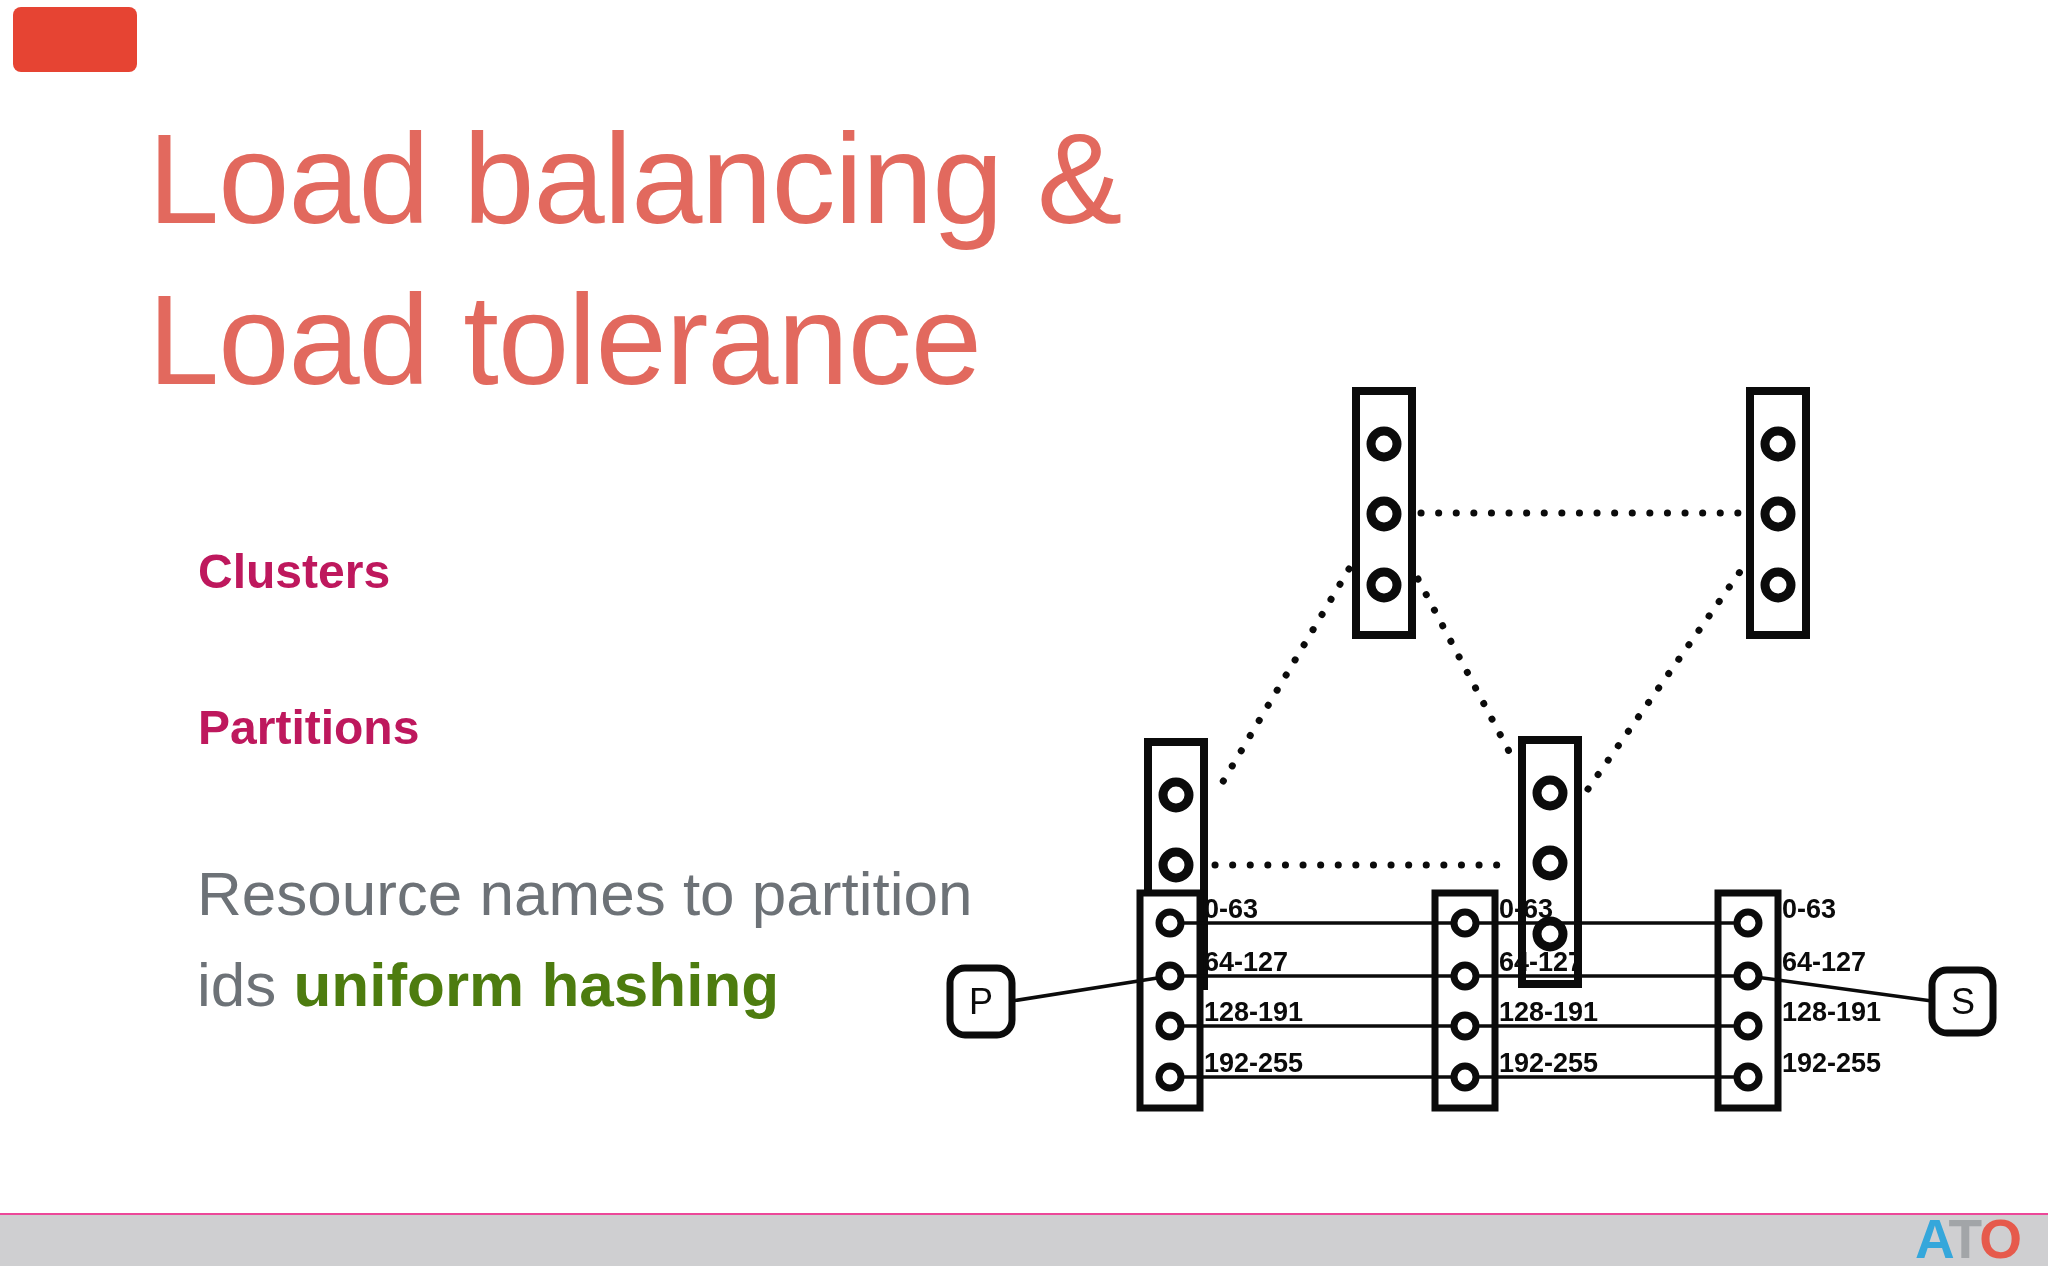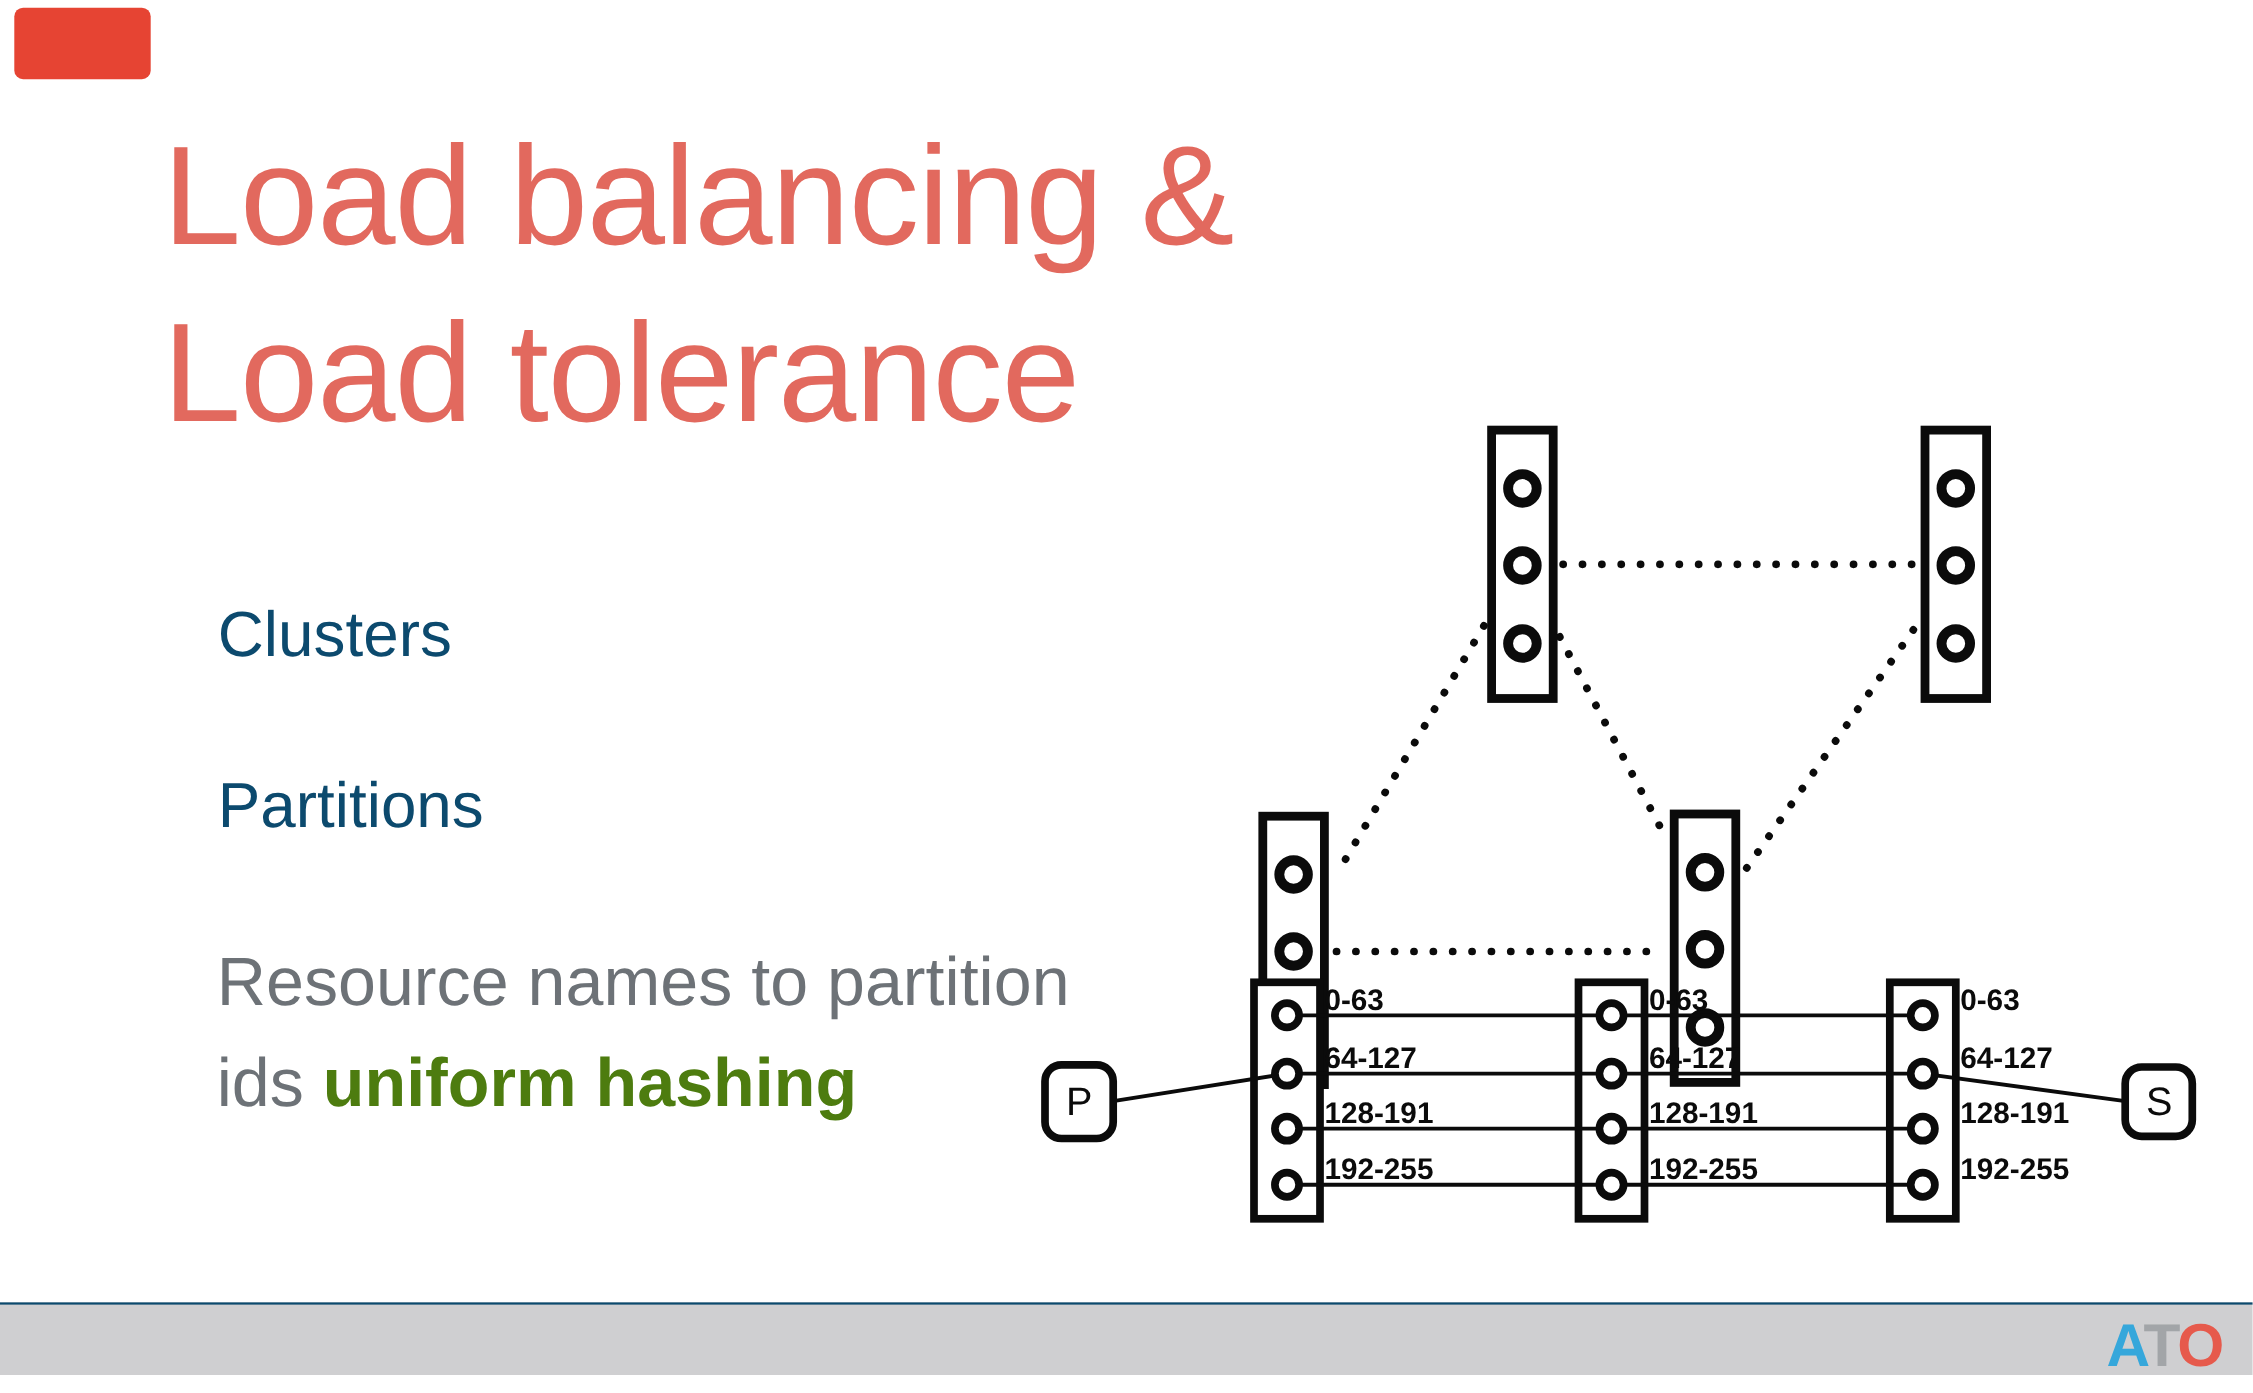--- a/index.html
+++ b/index.html
@@ -32,23 +32,23 @@
     font-size: 128px;
     font-weight: 400;
     line-height: 1.26;
     letter-spacing: -1px;
     color: #e2695e;
   }
   .title span { display: block; }
   .item {
     position: absolute;
     left: 198px;
-    font-size: 58px;
-    font-weight: 400;
-    color: #0c4a6e;
+    font-size: 48px;
+    font-weight: 700;
+    color: #be185d;
     line-height: 1;
   }
   .item-clusters  { top: 548px; }
   .item-partitions{ top: 704px; }
   .paragraph {
     position: absolute;
     left: 197px;
     top: 849px;
     width: 860px;
     font-size: 62px;
@@ -86,25 +86,25 @@
   }
   .range-label {
     font-family: "Liberation Sans", "DejaVu Sans", sans-serif;
     font-size: 27px;
     font-weight: 700;
     fill: #0b0b0b;
   }
   .footer-bar {
     position: absolute;
     left: 0;
-    bottom: 16px;
+    bottom: 0;
     width: 100%;
-    height: 66px;
+    height: 53px;
     background: #cfcfd1;
-    border-top: 2px solid #0c4a6e;
+    border-top: 2px solid #ec4899;
     box-sizing: border-box;
   }
   .ato-logo {
     position: absolute;
     right: 28px;
     bottom: 1px;
     font-size: 55px;
     font-weight: 700;
     letter-spacing: -2px;
     line-height: 52px;

